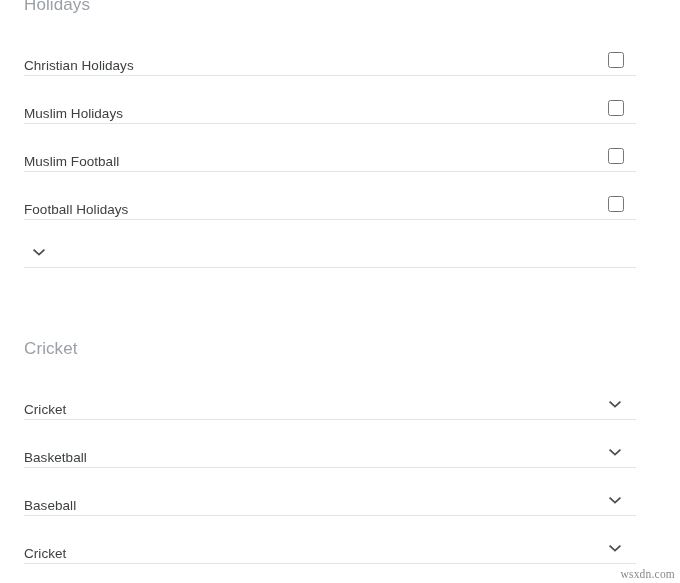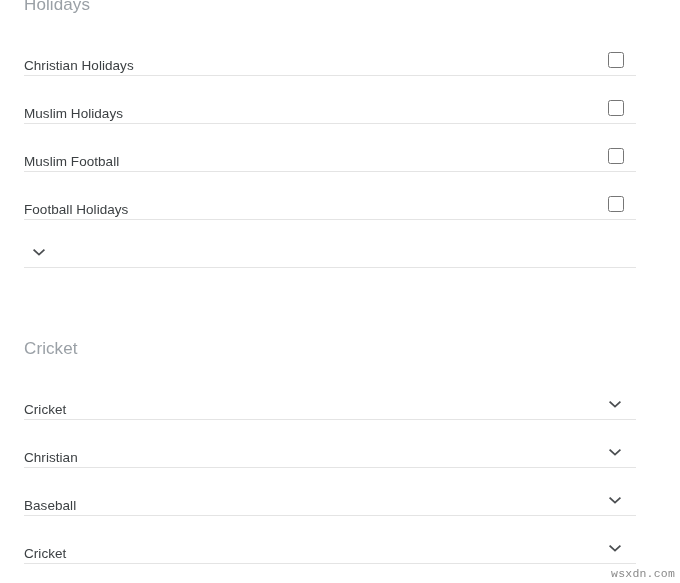--- a/index.html
+++ b/index.html
@@ -116,21 +116,21 @@
   
   .watermark {
     position: absolute;
     right: 5px;
     bottom: 2px;
     font-size: 11.5px;
     line-height: 14px;
     color: #8a8a8a;
     letter-spacing: 0.2px;
     white-space: nowrap;
-    font-family: Liberation Mono, monospace;
+    font-family: Liberation Serif, serif;
   }
 </style>
 </head>
 <body>
 
 <div class="page">
 
   <div class="section section-holidays">
     <div class="section-title">Holidays</div>
     <div class="row-list">
@@ -177,21 +177,21 @@
           <span class="row-label">Cricket</span>
           <span class="row-control">
             <span class="chevron">
               <svg viewBox="0 0 14 14">
                 <path d="M2.2 5.1 L7 9.6 L11.8 5.1"></path>
               </svg>
             </span>
           </span>
         </div>
         <div class="row">
-          <span class="row-label">Christian</span>
+          <span class="row-label">Basketball</span>
           <span class="row-control">
             <span class="chevron">
               <svg viewBox="0 0 14 14">
                 <path d="M2.2 5.1 L7 9.6 L11.8 5.1"></path>
               </svg>
             </span>
           </span>
         </div>
         <div class="row">
           <span class="row-label">Baseball</span>

